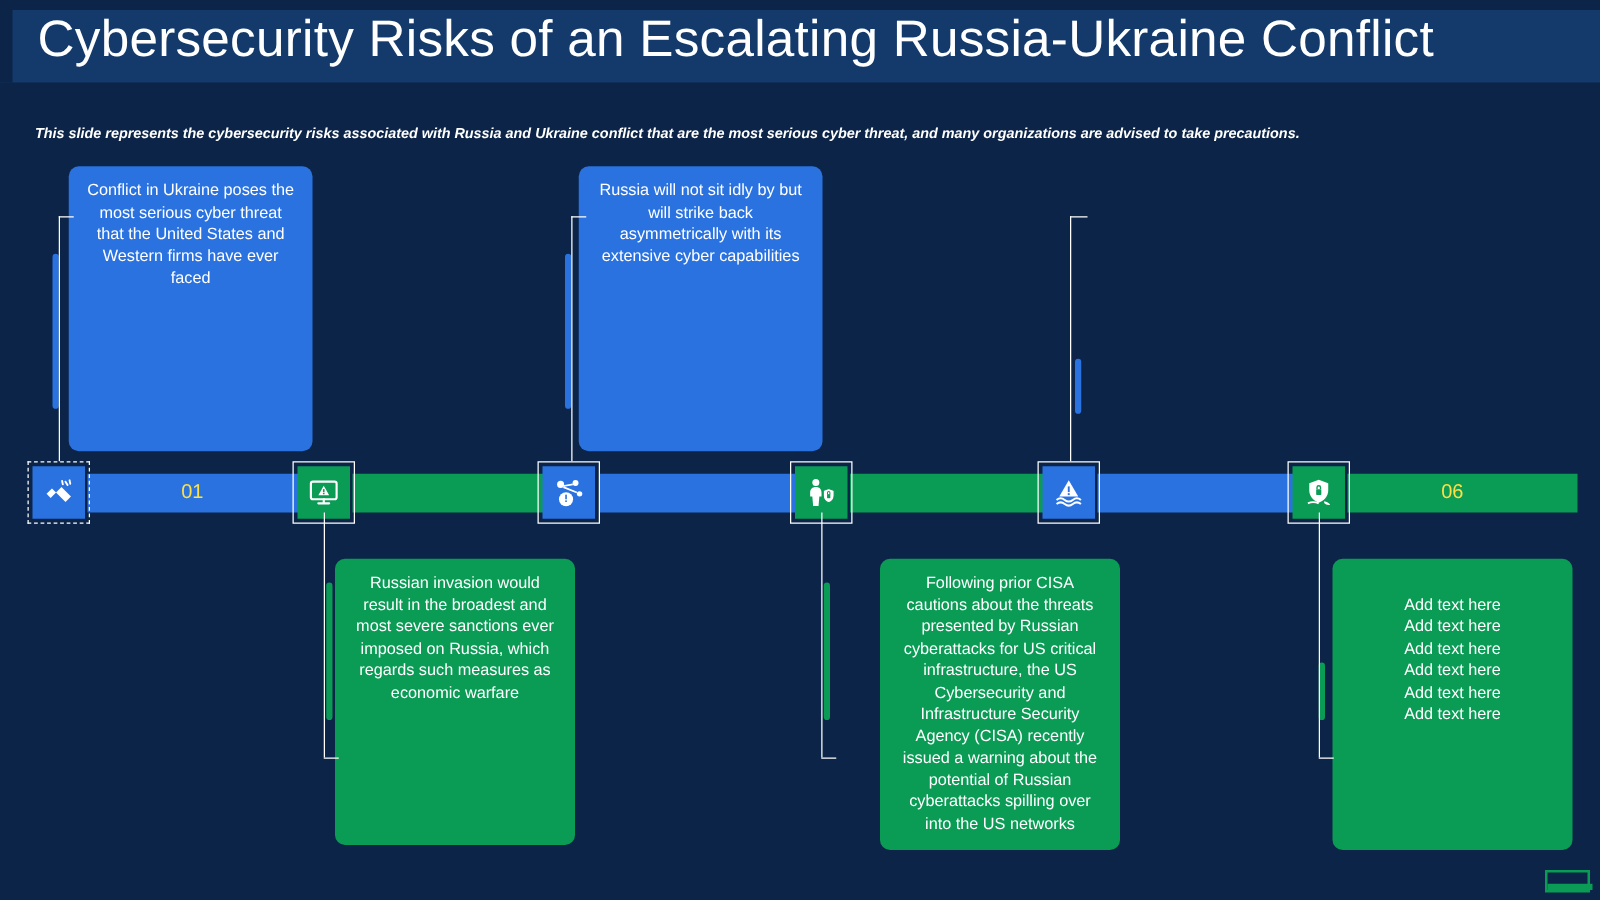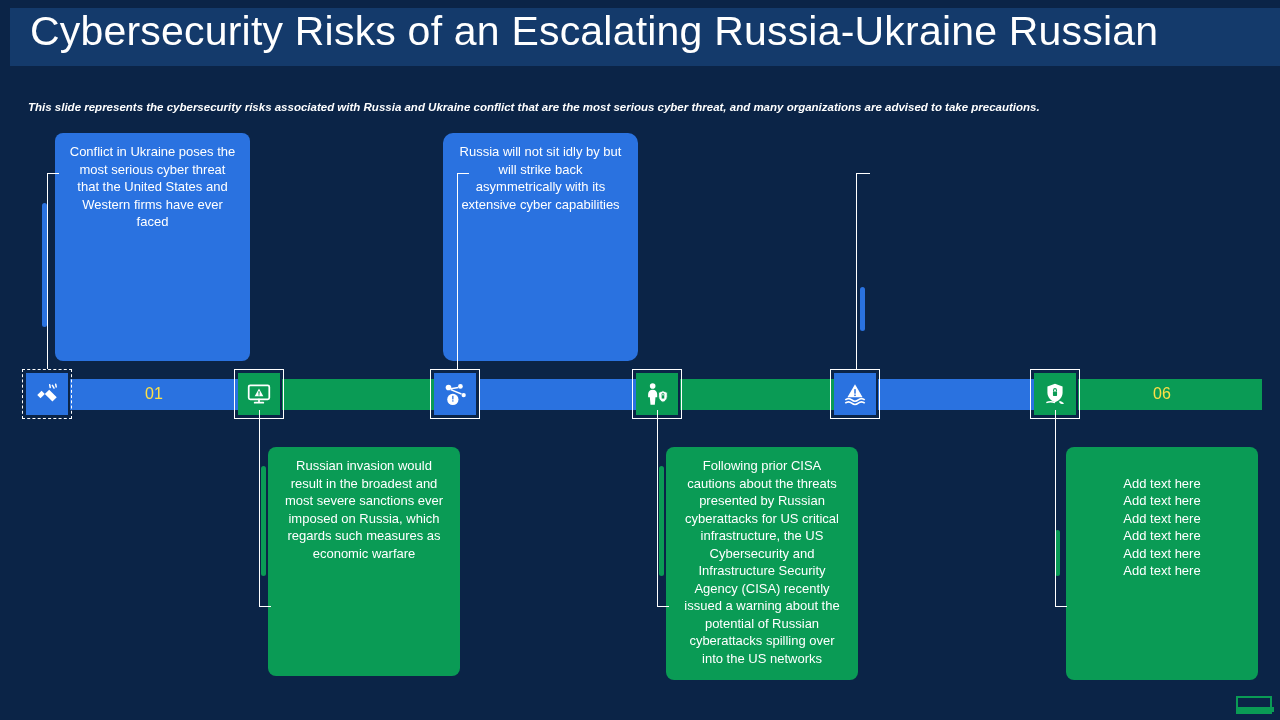--- a/index.html
+++ b/index.html
@@ -154,27 +154,27 @@
   }
 </style>
 </head>
 <body>
 
 <div class="slide">
 
   <div class="title-bar">
     <div class="accent"></div>
   </div>
-  <div class="title-text">Cybersecurity Risks of an Escalating Russia-Ukraine Russian</div>
+  <div class="title-text">Cybersecurity Risks of an Escalating Russia-Ukraine Conflict</div>
   <div class="subtitle">This slide represents the cybersecurity risks associated with Russia and Ukraine conflict that are the most serious cyber threat, and many organizations are advised to take precautions.</div>
 
   <div class="card card-blue" style="left:55px; top:133px; width:195px; height:228px;">
     <span>Conflict in Ukraine poses the most serious cyber threat that the United States and Western firms have ever faced</span>
   </div>
-  <div class="card card-blue" style="left:443px; top:133px; width:195px; height:228px;border-radius:10px;">
+  <div class="card card-blue" style="left:463px; top:133px; width:195px; height:228px;">
     <span>Russia will not sit idly by but will strike back asymmetrically with its extensive cyber capabilities</span>
   </div>
 
   <div class="tick tick-blue" style="left:42px; top:203px; height:124px;"></div>
   <div class="tick tick-blue" style="left:452px; top:203px; height:124px;"></div>
   <div class="tick tick-blue" style="left:860px; top:287px; height:44px;"></div>
 
   <div class="conn-v" style="left:47px; top:173px; height:196px;"></div>
   <div class="conn-v" style="left:457px; top:173px; height:196px;"></div>
   <div class="conn-v" style="left:856px; top:173px; height:196px;"></div>
@@ -256,21 +256,21 @@
         <path d="M10.7 9.6V8.3a1.3 1.3 0 0 1 2.6 0v1.3" fill="none" stroke="#0a9b55" stroke-width="1"></path>
         <path d="M4 20c2.6-1.2 5-1.2 8 0" fill="none" stroke="#ffffff" stroke-width="1.4"></path>
         <path d="M16 18.5c2 .2 3.6 1.3 4.4 2.6-1.6.4-3.4-.1-4.4-1.3z" fill="#ffffff"></path>
       </svg>
     </div>
   </div>
 
   <div class="card card-green" style="left:268px; top:423px; width:192px; height:229px;">
     <span>Russian invasion would result in the broadest and most severe sanctions ever imposed on Russia, which regards such measures as economic warfare</span>
   </div>
-  <div class="card card-green" style="left:666px; top:423px; width:192px; height:233px;">
+  <div class="card card-green" style="left:704px; top:423px; width:192px; height:233px;">
     <span>Following prior CISA cautions about the threats presented by Russian cyberattacks for US critical infrastructure, the US Cybersecurity and Infrastructure Security Agency (CISA) recently issued a warning about the potential of Russian cyberattacks spilling over into the US networks</span>
   </div>
   <div class="card card-green" style="left:1066px; top:423px; width:192px; height:233px; white-space: pre-line;">
     <span>Add text here
 Add text here
 Add text here
 Add text here
 Add text here
 Add text here</span>
   </div>

